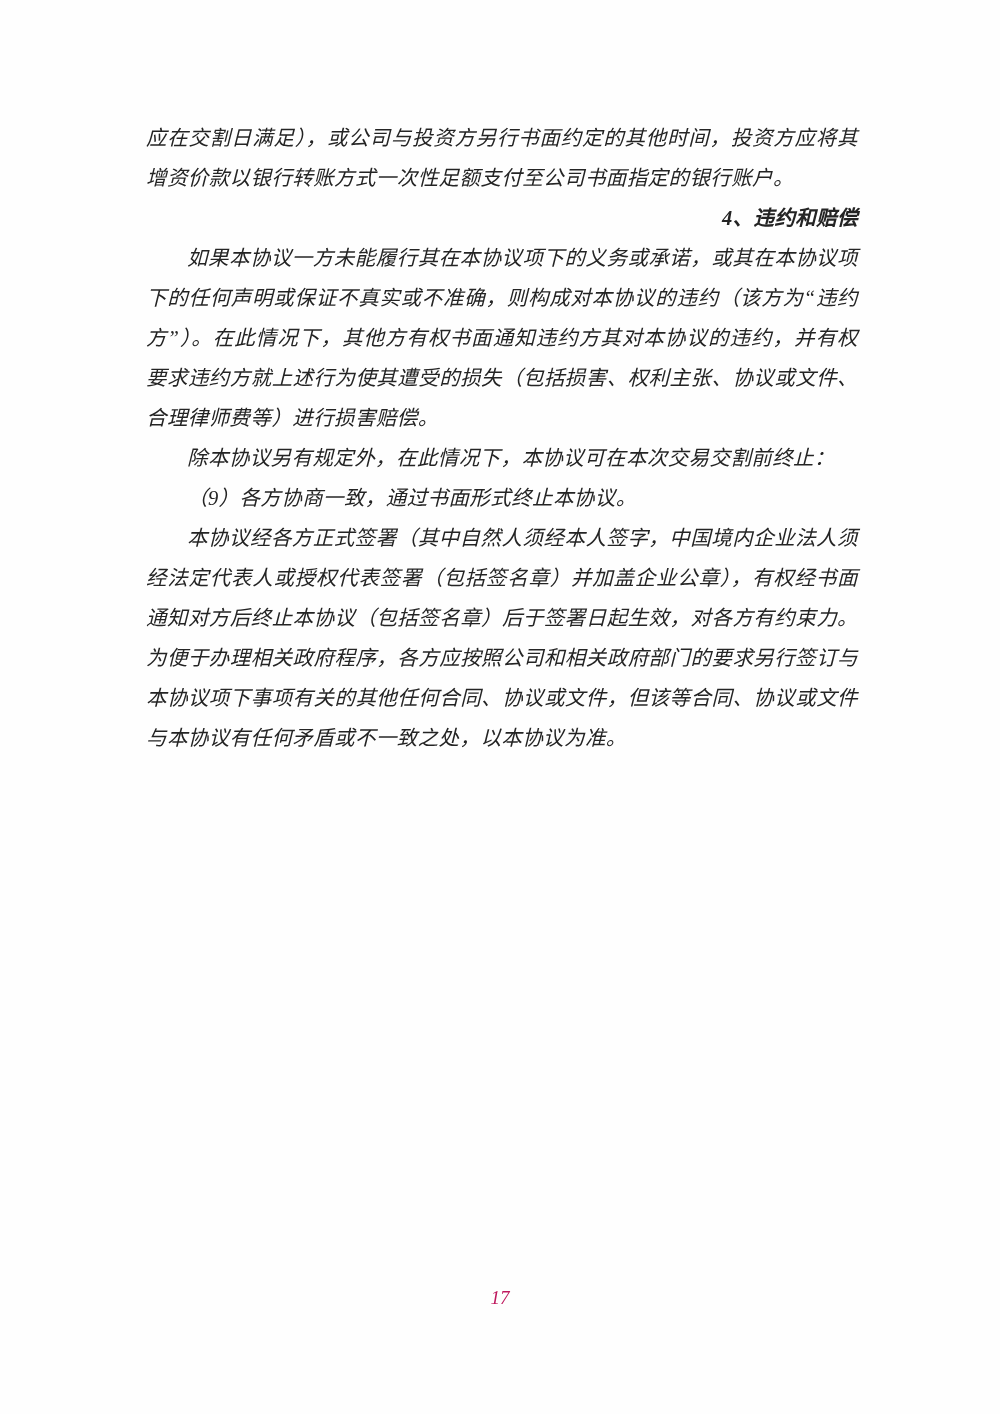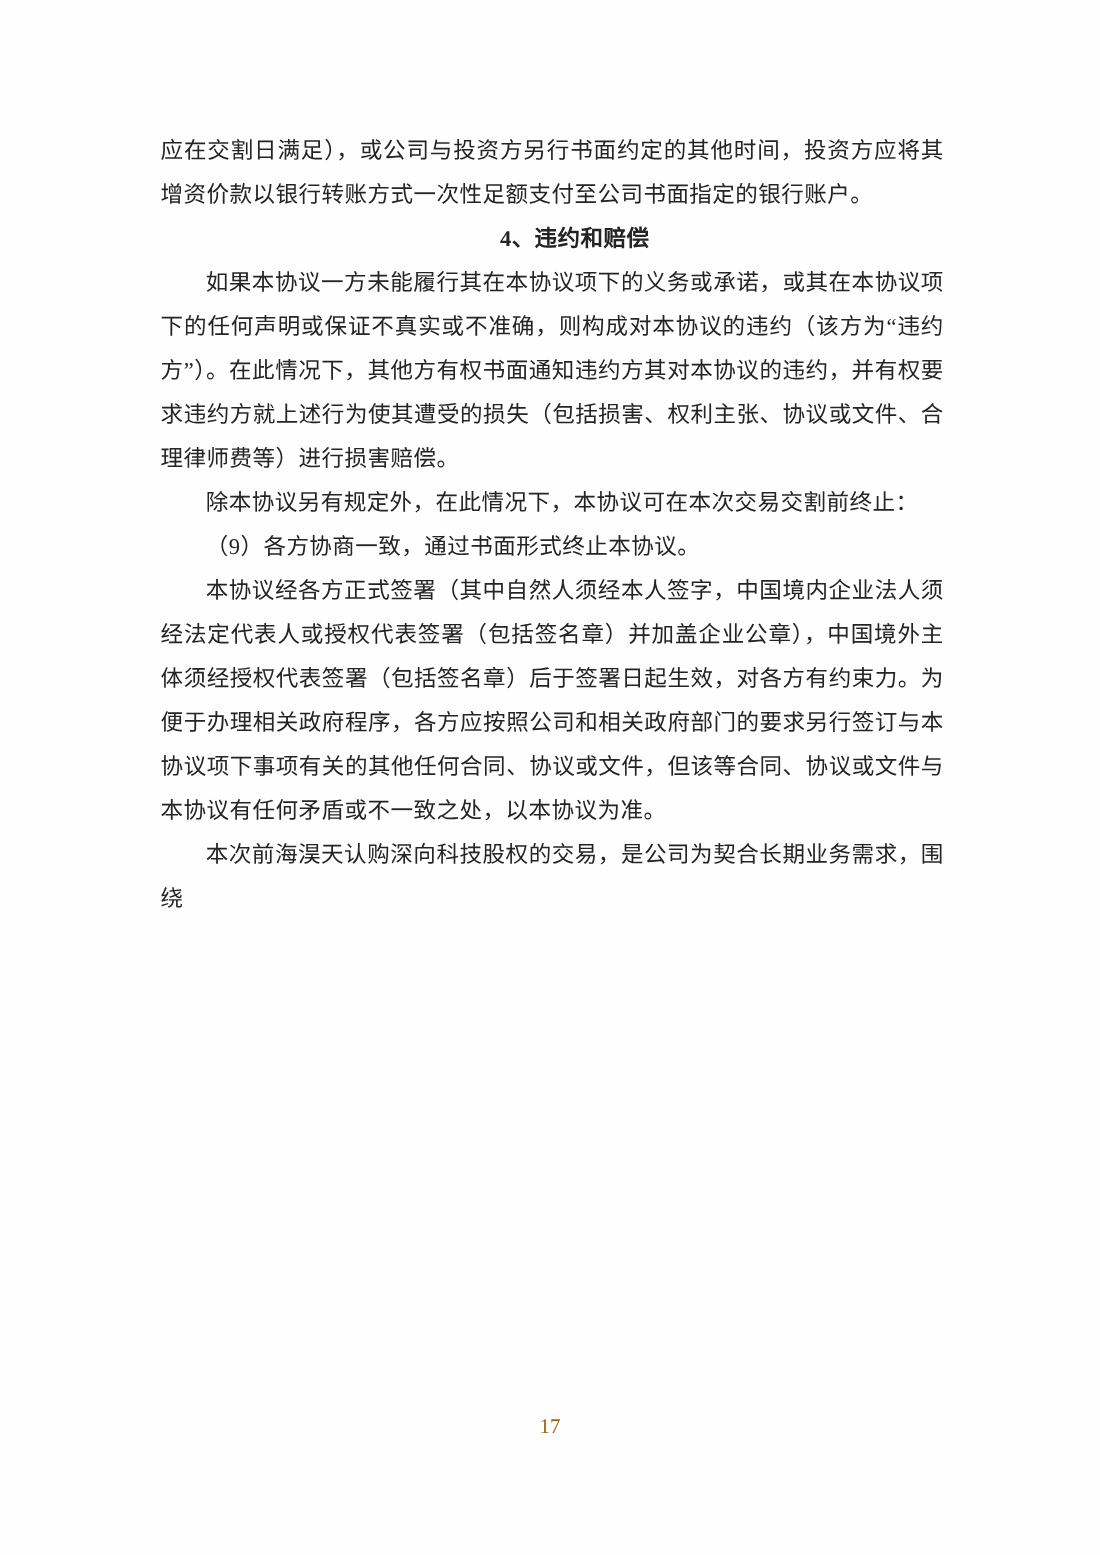--- a/index.html
+++ b/index.html
@@ -9,60 +9,60 @@
     font-family: "Liberation Serif", "DejaVu Serif", serif;
     color: #242424;
     position: relative;
     overflow: hidden;
   }
   .page {
     position: absolute;
     top: 0; left: 0;
     width: 1000px; height: 1414px;
     background: #fefefe;
+    font-style: italic;
   }
   .content {
     position: absolute;
     top: 118px;
     left: 146px;
     width: 712px;
   }
   .para, .heading {
     margin: 0;
     font-size: 20.5px;
     line-height: 40px;
     text-align: justify;
     text-justify: inter-character;
     letter-spacing: 0.4px;
     word-break: break-all;
   }
   .para.indent { text-indent: 2em; }
   .heading {
     font-weight: bold;
     text-indent: 2em;
-    text-align: center;
+    text-align: right;
   }
   .page-number {
     position: absolute;
     top: 1284px;
     left: 0;
     width: 1000px;
     text-align: center;
     font-size: 19px;
     line-height: 28px;
-    color: #a16207;
+    color: #be185d;
   }
 </style>
 </head>
 <body>
 
 <div class="page">
   <div class="content">
     <p class="para">应在交割日满足），或公司与投资方另行书面约定的其他时间，投资方应将其增资价款以银行转账方式一次性足额支付至公司书面指定的银行账户。</p>
     <p class="heading">4、违约和赔偿</p>
     <p class="para indent">如果本协议一方未能履行其在本协议项下的义务或承诺，或其在本协议项下的任何声明或保证不真实或不准确，则构成对本协议的违约（该方为“违约方”）。在此情况下，其他方有权书面通知违约方其对本协议的违约，并有权要求违约方就上述行为使其遭受的损失（包括损害、权利主张、协议或文件、合理律师费等）进行损害赔偿。</p>
     <p class="para indent">除本协议另有规定外，在此情况下，本协议可在本次交易交割前终止：</p>
     <p class="para indent">（9）各方协商一致，通过书面形式终止本协议。</p>
-    <p class="para indent">本协议经各方正式签署（其中自然人须经本人签字，中国境内企业法人须经法定代表人或授权代表签署（包括签名章）并加盖企业公章），中国境外主体须经授权代表签署（包括签名章）后于签署日起生效，对各方有约束力。为便于办理相关政府程序，各方应按照公司和相关政府部门的要求另行签订与本协议项下事项有关的其他任何合同、协议或文件，但该等合同、协议或文件与本协议有任何矛盾或不一致之处，以本协议为准。</p>
-    <p class="para indent">本次前海淏天认购深向科技股权的交易，是公司为契合长期业务需求，围绕</p>
+    <p class="para indent">本协议经各方正式签署（其中自然人须经本人签字，中国境内企业法人须经法定代表人或授权代表签署（包括签名章）并加盖企业公章），有权经书面通知对方后终止本协议（包括签名章）后于签署日起生效，对各方有约束力。为便于办理相关政府程序，各方应按照公司和相关政府部门的要求另行签订与本协议项下事项有关的其他任何合同、协议或文件，但该等合同、协议或文件与本协议有任何矛盾或不一致之处，以本协议为准。</p>
   </div>
   <div class="page-number">17</div>
 </div>
 
 </body></html>

